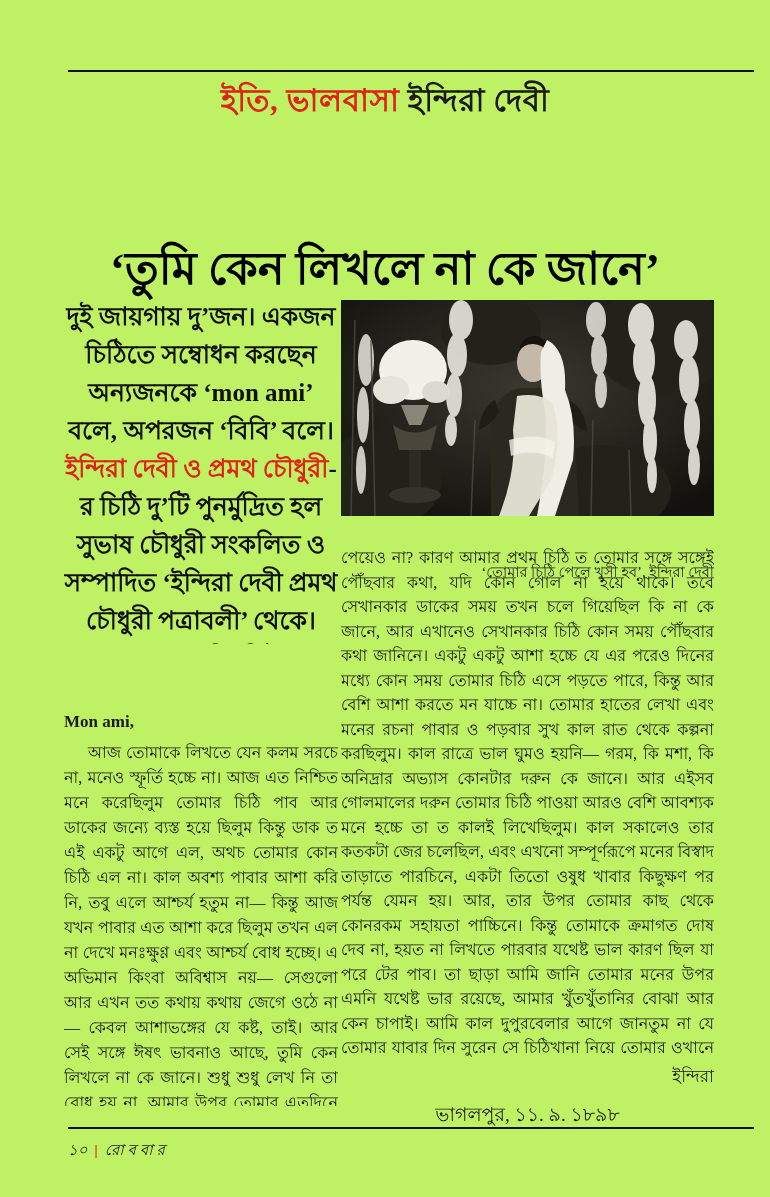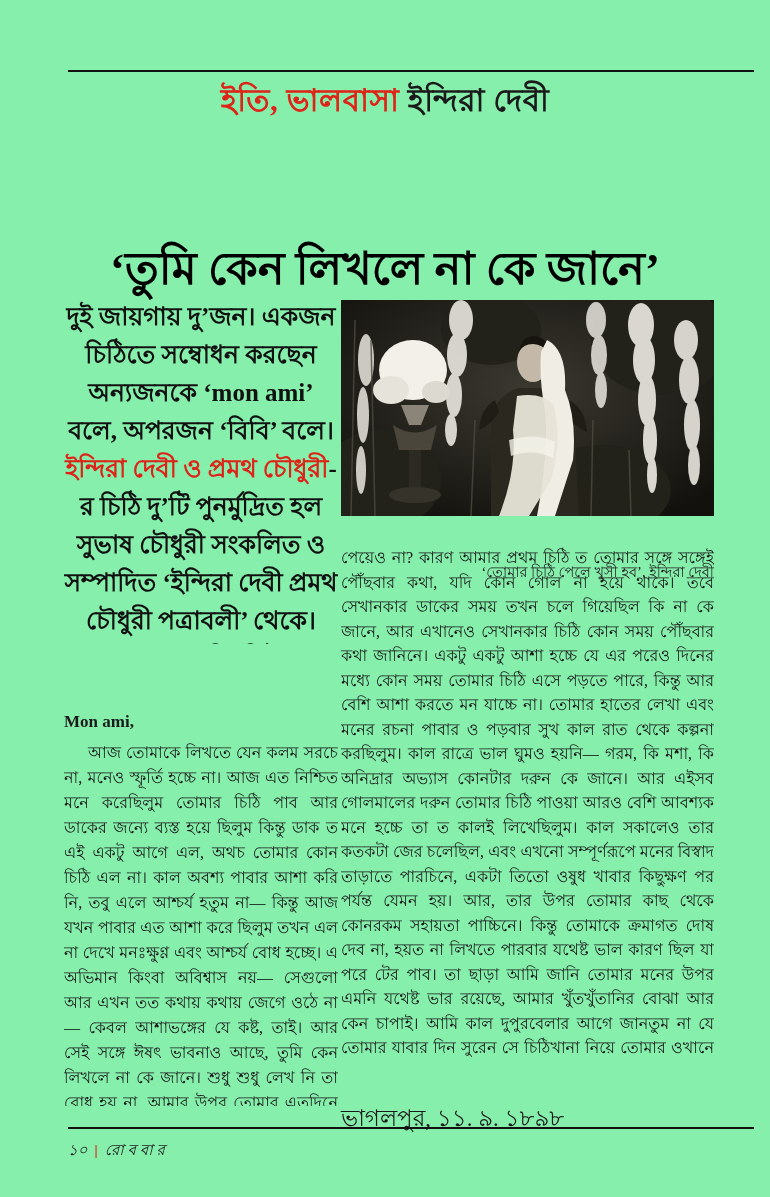--- a/index.html
+++ b/index.html
@@ -1,18 +1,18 @@
 <!DOCTYPE html>
 <html><head>
 <meta charset="utf-8">
 <style>
   html,body{margin:0;padding:0;background:#888;}
   .page{
     position:relative;width:770px;height:1197px;margin:0 auto;
-    background:#86efac;overflow:hidden;
+    background:#bef264;overflow:hidden;
     font-family:"Liberation Serif", serif;color:#1a1a1a;
   }
   .rule{position:absolute;left:68px;right:16px;height:2px;background:#111;}
   .rule-top{top:70px;}
   .rule-bottom{top:1127px;}
   .masthead{
     position:absolute;top:76px;left:0;right:0;text-align:center;
     font-size:31px;font-weight:bold;letter-spacing:0.5px;
   }
   .masthead .red{color:#de2318;}
@@ -34,21 +34,21 @@
   }
   .body-left{top:740px;height:366px;}
   .body-left .para{text-indent:24px;}
   .body-right{top:546px;height:514px;line-height:24.5px;}
   .photo{
     top:300px;height:216px;background:#14130f;overflow:hidden;
   }
   .photo svg{display:block;}
   .caption{top:520px;text-align:right;font-size:14.5px;color:#222;margin-top:41px;}
   .signature{top:1063px;text-align:right;font-size:17px;}
-  .closing{top:1100px;text-align:left;font-size:23px;}
+  .closing{top:1100px;text-align:center;font-size:19px;}
   .footer{
     position:absolute;top:1138px;left:68px;font-size:15px;color:#1a1a1a;
     font-family:"Liberation Serif", serif;
     font-style:italic;
   }
   .footer .sep{color:#de2318;padding:0 7px;font-weight:bold;}
   .footer .title{letter-spacing:4px;}
 </style>
 </head>
 <body>
@@ -153,20 +153,21 @@
       </g>
     </svg>
   </div>
 
   <div class="col-right caption">‘তোমার চিঠি পেলে খুসী হব’, ইন্দিরা দেবী</div>
 
   <div class="col-right body-text body-right">
     <div>পেয়েও না? কারণ আমার প্রথম চিঠি ত তোমার সঙ্গে সঙ্গেই পৌঁছবার কথা, যদি কোন গোল না হয়ে থাকে। তবে সেখানকার ডাকের সময় তখন চলে গিয়েছিল কি না কে জানে, আর এখানেও সেখানকার চিঠি কোন সময় পৌঁছবার কথা জানিনে। একটু একটু আশা হচ্চে যে এর পরেও দিনের মধ্যে কোন সময় তোমার চিঠি এসে পড়তে পারে, কিন্তু আর বেশি আশা করতে মন যাচ্চে না। তোমার হাতের লেখা এবং মনের রচনা পাবার ও পড়বার সুখ কাল রাত থেকে কল্পনা করছিলুম। কাল রাত্রে ভাল ঘুমও হয়নি— গরম, কি মশা, কি অনিদ্রার অভ্যাস কোনটার দরুন কে জানে। আর এইসব গোলমালের দরুন তোমার চিঠি পাওয়া আরও বেশি আবশ্যক মনে হচ্চে তা ত কালই লিখেছিলুম। কাল সকালেও তার কতকটা জের চলেছিল, এবং এখনো সম্পূর্ণরূপে মনের বিস্বাদ তাড়াতে পারচিনে, একটা তিতো ওষুধ খাবার কিছুক্ষণ পর পর্যন্ত যেমন হয়। আর, তার উপর তোমার কাছ থেকে কোনরকম সহায়তা পাচ্চিনে। কিন্তু তোমাকে ক্রমাগত দোষ দেব না, হয়ত না লিখতে পারবার যথেষ্ট ভাল কারণ ছিল যা পরে টের পাব। তা ছাড়া আমি জানি তোমার মনের উপর এমনি যথেষ্ট ভার রয়েছে, আমার খুঁতখুঁতানির বোঝা আর কেন চাপাই। আমি কাল দুপুরবেলার আগে জানতুম না যে তোমার যাবার দিন সুরেন সে চিঠিখানা নিয়ে তোমার ওখানে গিয়েছিল। একপ্রকার ভালই করেছিল, কারণ এ গোলযোগের সময় সকল পক্ষেরই সকল দিক অবগত হয়ে বিবেচনা করে চলাই ভাল— কিন্তু তুমি যে চিঠিটা সব পড় নি সেও ভাল হয়েচে। হয়ত এমন একটা কিছু ঝোঁকের মাথায় ব’লে কি ক’রে বসতে যা না করাই ভাল, আর নিদেন পক্ষে মিছিমিছি মন অনেকটা বেশি খারাপ হয়ে থাকত। এ বিষয়ে তোমার সঙ্গে দেখা হ’লে আমার একবার ভাল ক’রে কথা কয়ে দেখবার ইচ্ছে আছে— চিঠিতে অতটা হয়ে ওঠে না। সুরেন আমাকেও প্রথমে বলে নি তোমার ওখানে যাচ্চে। আর তোমাকেও জানতে দেয় নি ভাবে বোধ হ’ল যে, আমাকে চিঠিখানা দেখিয়েচে। তা ভাল মতলবেই লুকিয়েছিল অবশ্য, কিন্তু বিশেষ আবশ্যক ছিল না, কারণ আমি ত নিজেই পরদিন তোমাকে লিখলুম, এবং তাই শুনে সুরেনও পরে আমাকে বললে কি করেচে। আজ তবে পালাই— লোকজন ব’সে আছে তাই তাড়াতাড়ি করলুম, মনে কর’ না তোমার উপর শোধ তোলবার জন্যে ছোট কাগজে লিখলুম। আশা করি ভাল আছ।</div>
   </div>
 
+  <div class="col-right signature">ইন্দিরা</div>
 
   <div class="col-right closing">ভাগলপুর, ১১. ৯. ১৮৯৮</div>
 
   <div class="rule rule-bottom"></div>
 
   <div class="footer">
     <span>১০</span><span class="sep">|</span><span class="title">রোববার</span>
   </div>
 
 </div>

